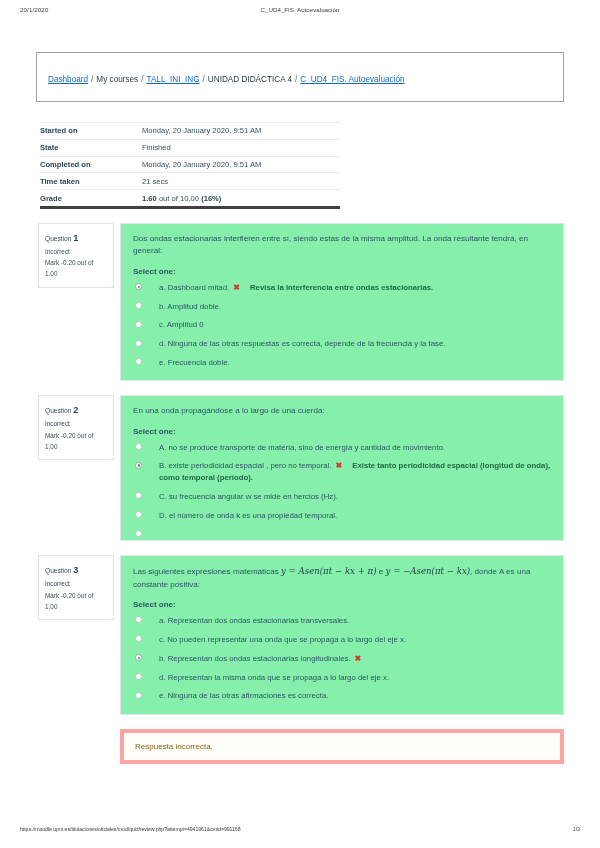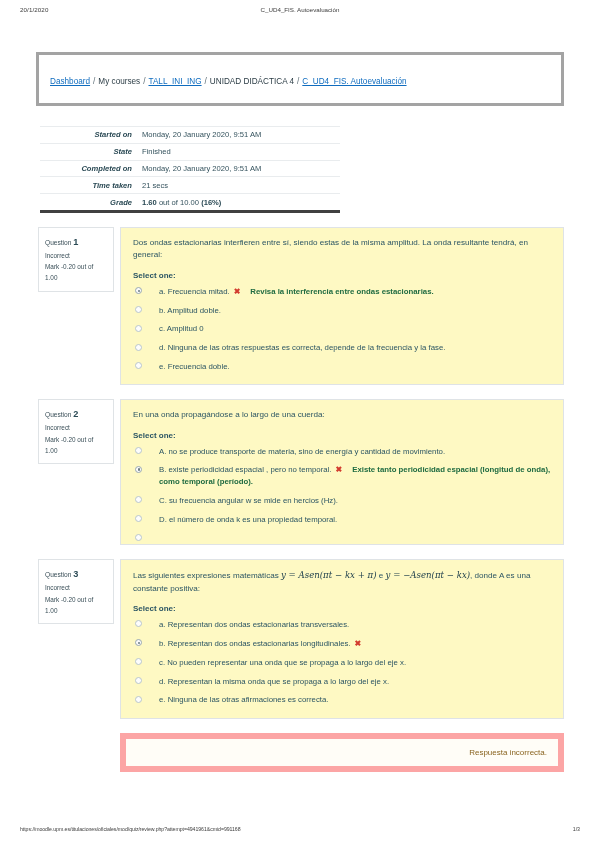--- a/index.html
+++ b/index.html
@@ -65,21 +65,21 @@
   
   .page {
     position: absolute;
     top: 52px;
     left: 36px;
     width: 528px;
   }
 
   
   .breadcrumb-card {
-    border: 3px solid #a3a3a3;
+    border: 1px solid #a3a3a3;
     background: #fff;
     height: 48px;
     position: relative;
     margin-bottom: 20px;
   }
   .breadcrumb {
     position: absolute;
     left: 11px;
     top: 22px;
     font-size: 8.2px;
@@ -100,28 +100,27 @@
   .summary {
     border-collapse: collapse;
     width: 300px;
     margin-left: 4px;
     margin-bottom: 14px;
     font-size: 7.6px;
   }
   .summary tr { border-top: 1px solid #e9ecee; }
   .summary tr:last-child { border-bottom: 3px solid #404040; }
   .summary th {
-    text-align: right;
+    text-align: left;
     font-weight: bold;
     color: #2b4a55;
     padding: 3.4px 6px 3.4px 0;
     width: 92px;
     white-space: nowrap;
     vertical-align: top;
-    font-style: italic;
   }
   .summary td {
     text-align: left;
     padding: 3.4px 0 3.4px 4px;
     color: #34525d;
     white-space: nowrap;
     vertical-align: top;
   }
   .summary td .g-bold { font-weight: bold; color: #2b4a55; }
 
@@ -150,21 +149,21 @@
     font-size: 9.2px;
     font-weight: bold;
     color: #2b4a55;
   }
   .qinfo .qstate { }
   .qinfo .qmark { }
 
   .qbody {
     margin-left: 84px;
     border: 1px solid #dfe3e6;
-    background: #fef9c3;
+    background: #86efac;
     padding: 9px 12px 11px 12px;
     min-height: 52px;
   }
   .qtext {
     font-size: 8.1px;
     line-height: 1.52;
     color: #2b5563;
     margin: 0 0 9px 0;
   }
   .qtext .math {
@@ -225,26 +224,25 @@
   .feedback-inline {
     color: #1f6b41;
     font-weight: bold;
     padding-left: 8px;
     margin-top: 44px;
   }
 
   
   .overall-feedback {
     margin-left: 84px;
-    border: 6px solid #fca5a5;
+    border: 4px solid #fca5a5;
     background: #fffdf7;
     padding: 9px 11px;
     font-size: 8px;
     color: #8a6420;
-    text-align: right;
   }
 </style>
 </head>
 <body>
 
 <div class="print-header">
   <span class="ph-date">20/1/2020</span>
   <span class="ph-title">C_UD4_FIS. Autoevaluación</span>
 </div>
 
@@ -286,21 +284,21 @@
       <div class="qnum"><span>Question</span> <b>1</b></div>
       <div class="qstate">Incorrect</div>
       <div class="qmark">Mark -0.20 out of 1.00</div>
     </div>
     <div class="qbody">
       <p class="qtext">Dos ondas estacionarias interfieren entre sí, siendo estas de la misma amplitud. La onda resultante tendrá, en general:</p>
       <p class="select-one">Select one:</p>
       <ul class="answers">
         <li class="answer">
           <span class="radio checked"></span>
-          <span class="ans-label">a. Frecuencia mitad.</span><span class="xmark">✖</span><span class="feedback-inline">Revisa la interferencia entre ondas estacionarias.</span>
+          <span class="ans-label">a. Dashboard mitad.</span><span class="xmark">✖</span><span class="feedback-inline">Revisa la interferencia entre ondas estacionarias.</span>
         </li>
         <li class="answer">
           <span class="radio"></span>
           <span class="ans-label">b. Amplitud doble.</span>
         </li>
         <li class="answer">
           <span class="radio"></span>
           <span class="ans-label">c. Amplitud 0</span>
         </li>
         <li class="answer">
@@ -356,26 +354,26 @@
     </div>
     <div class="qbody">
       <p class="qtext"><span>Las siguientes expresiones matemáticas </span><span class="math">y = Asen(πt − kx + π)</span><span> e </span><span class="math">y = −Asen(πt − kx)</span><span>, donde A es una constante positiva:</span></p>
       <p class="select-one">Select one:</p>
       <ul class="answers">
         <li class="answer">
           <span class="radio"></span>
           <span class="ans-label">a. Representan dos ondas estacionarias transversales.</span>
         </li>
         <li class="answer">
+          <span class="radio"></span>
+          <span class="ans-label">c. No pueden representar una onda que se propaga a lo largo del eje x.</span>
+        </li>
+        <li class="answer">
           <span class="radio checked"></span>
           <span class="ans-label">b. Representan dos ondas estacionarias longitudinales.</span><span class="xmark">✖</span>
-        </li>
-        <li class="answer">
-          <span class="radio"></span>
-          <span class="ans-label">c. No pueden representar una onda que se propaga a lo largo del eje x.</span>
         </li>
         <li class="answer">
           <span class="radio"></span>
           <span class="ans-label">d. Representan la misma onda que se propaga a lo largo del eje x.</span>
         </li>
         <li class="answer">
           <span class="radio"></span>
           <span class="ans-label">e. Ninguna de las otras afirmaciones es correcta.</span>
         </li>
       </ul>

